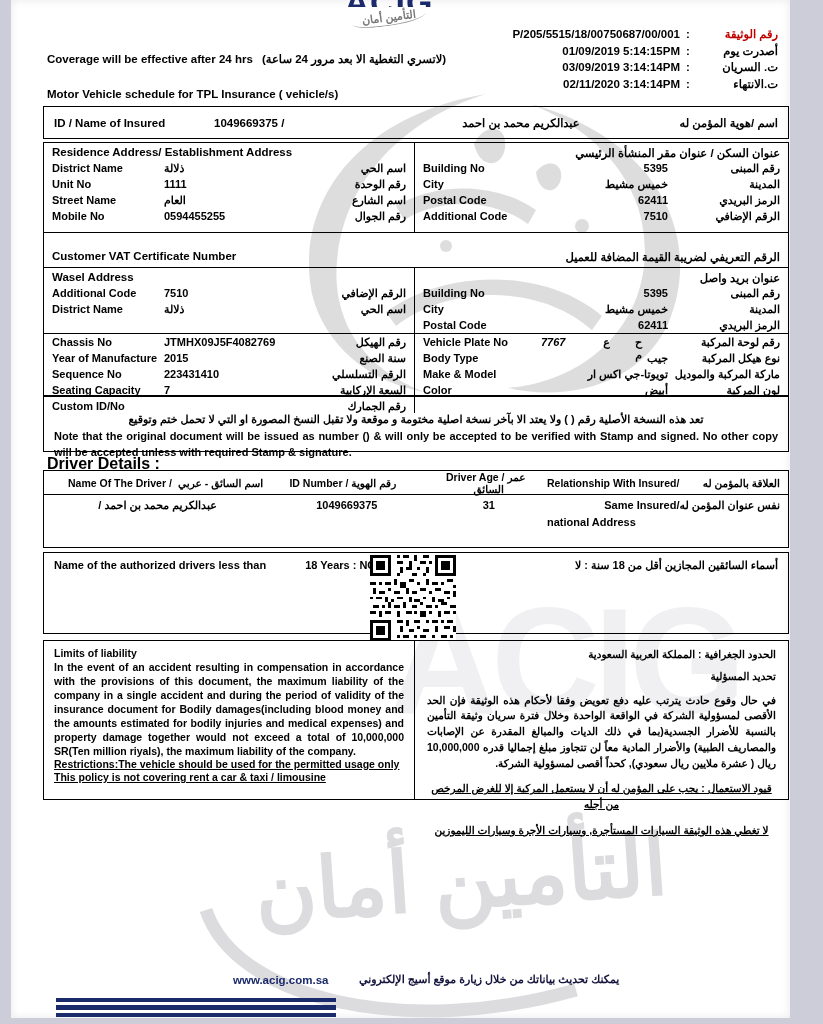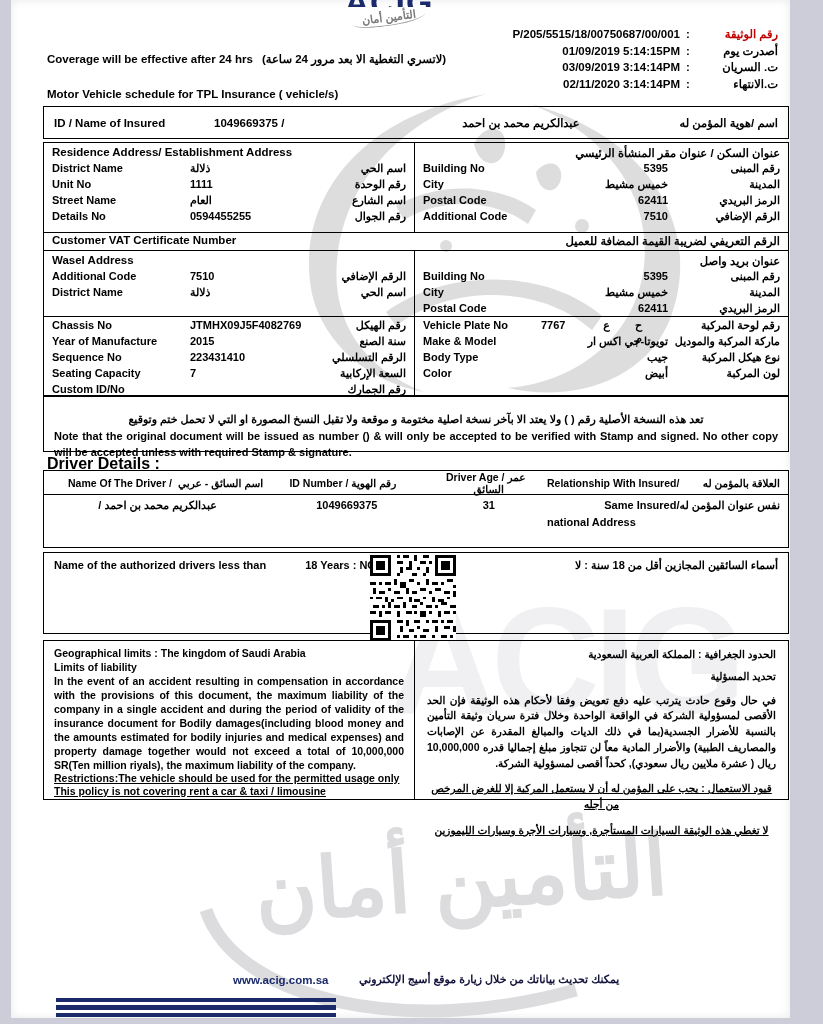--- a/index.html
+++ b/index.html
@@ -58,27 +58,27 @@
   .insured-row .idv { width:190px; }
   .insured-row .nam { flex:1; text-align:center; direction:rtl; }
   .insured-row .arl { width:140px; text-align:right; direction:rtl; }
 
   .sect { display:flex; }
   .half-l { width:370px; padding:2px 0; }
   .half-r { flex:1; border-left:1px solid #000; padding:2px 0; }
   .sec-hdr { padding:1px 8px; font-weight:bold; font-size:11.5px; height:17px; }
   .sec-hdr.ar { text-align:right; direction:rtl; }
   .hrow { display:flex; align-items:baseline; padding:0 8px; height:16px; font-weight:bold; font-size:11px; }
-  .hrow .en { width:138px; font-size:11px; }
+  .hrow .en { width:112px; font-size:11px; }
   .hrow .val { flex:1; }
   .hrow .ar { margin-left:auto; text-align:right; direction:rtl; }
   .half-r .hrow .en { width:118px; }
   .half-r .hrow .val { flex:1; text-align:right; direction:rtl; }
   .half-r .hrow .ar { width:112px; }
-  .vat-row { display:flex; justify-content:space-between; padding:1px 8px; border-top:1px solid #000; font-weight:bold; font-size:11.5px; height:18px; }
+  .vat-row { display:flex; justify-content:space-between; padding:17px 8px; border-top:1px solid #000; font-weight:bold; font-size:11.5px; height:18px; }
   .vat-row .ar { direction:rtl; }
   .bt { border-top:1px solid #000; }
   .plate-letters { display:inline-block; direction:rtl; word-spacing:22px; padding-right:26px; }
 
   
   .note-ar { text-align:center; direction:rtl; font-weight:bold; font-size:11px; padding:16px 8px 2px; }
   .note-en { text-align:justify; font-weight:bold; font-size:11px; padding:1px 10px; line-height:1.45; }
 
   
   .dd-title { position:absolute; left:36px; top:455px; font-weight:bold; font-size:16px; }
@@ -199,21 +199,21 @@
             <span class="en">Unit No</span>
             <span class="val">1111</span>
             <span class="ar">رقم الوحدة</span>
           </div>
           <div class="hrow">
             <span class="en">Street Name</span>
             <span class="val" style="direction:rtl; text-align:left;">العام</span>
             <span class="ar">اسم الشارع</span>
           </div>
           <div class="hrow">
-            <span class="en">Details No</span>
+            <span class="en">Mobile No</span>
             <span class="val">0594455255</span>
             <span class="ar">رقم الجوال</span>
           </div>
         </div>
         <div class="half-r">
           <div class="sec-hdr ar">عنوان السكن / عنوان مقر المنشأة الرئيسي</div>
           <div class="hrow">
             <span class="en">Building No</span>
             <span class="val">5395</span>
             <span class="ar">رقم المبنى</span>
@@ -299,33 +299,33 @@
           </div>
           <div class="hrow">
             <span class="en">Custom ID/No</span>
             <span class="val"></span>
             <span class="ar">رقم الجمارك</span>
           </div>
         </div>
         <div class="half-r">
           <div class="hrow">
             <span class="en">Vehicle Plate No</span>
-            <span style="width:52px;">7767</span>
+            <span style="width:52px;font-style:italic;">7767</span>
             <span class="val plate-letters">ح ع م</span>
             <span class="ar" style="width:112px; text-align:right; direction:rtl;">رقم لوحة المركبة</span>
+          </div>
+          <div class="hrow">
+            <span class="en">Body Type</span>
+            <span class="val">جيب</span>
+            <span class="ar">نوع هيكل المركبة</span>
           </div>
           <div class="hrow">
             <span class="en">Make &amp; Model</span>
             <span class="val">تويوتا-جي اكس ار</span>
             <span class="ar">ماركة المركبة والموديل</span>
-          </div>
-          <div class="hrow">
-            <span class="en">Body Type</span>
-            <span class="val">جيب</span>
-            <span class="ar">نوع هيكل المركبة</span>
           </div>
           <div class="hrow">
             <span class="en">Color</span>
             <span class="val">أبيض</span>
             <span class="ar">لون المركبة</span>
           </div>
         </div>
       </div>
     </div>
 
@@ -475,21 +475,20 @@
             <rect x="17" y="27" width="2" height="1"></rect>
           <rect x="21" y="27" width="1" height="1"></rect>
             <rect x="24" y="27" width="2" height="1"></rect>
             <rect x="27" y="27" width="1" height="1"></rect>
         </g>
       </svg>
     </div>
 
     <div class="box" style="top:640px; height:160px;">
       <div class="geo-l">
-        <div>Geographical limits : The kingdom of Saudi Arabia</div>
         <div>Limits of liability</div>
         <div class="geo-para">In the event of an accident resulting in compensation in accordance with the provisions of this document, the maximum liability of the company in a single accident and during the period of validity of the insurance document for Bodily damages(including blood money and the amounts estimated for bodily injuries and medical expenses) and property damage together would not exceed a total of 10,000,000 SR(Ten million riyals), the maximum liability of the company.</div>
         <div class="geo-restr">Restrictions:The vehicle should be used for the permitted usage only</div>
         <div class="geo-restr">This policy is not covering rent a car &amp; taxi / limousine</div>
       </div>
       <div class="geo-r">
         <div>الحدود الجغرافية : المملكة العربية السعودية</div>
         <div class="geo-sub">تحديد المسؤلية</div>
         <div class="geo-para">في حال وقوع حادث يترتب عليه دفع تعويض وفقا لأحكام هذه الوثيقة فإن الحد الأقصى لمسؤولية الشركة في الواقعة الواحدة وخلال فترة سريان وثيقة التأمين بالنسبة للأضرار الجسدية(بما في ذلك الديات والمبالغ المقدرة عن الإصابات والمصاريف الطبية) والأضرار المادية معاً لن تتجاوز مبلغ إجماليا قدره 10,000,000 ريال ( عشرة ملايين ريال سعودي), كحداً أقصى لمسؤولية الشركة.</div>
         <div class="geo-restr">قيود الاستعمال : يجب على المؤمن له أن لا يستعمل المركبة إلا للغرض المرخص من أجله</div>

